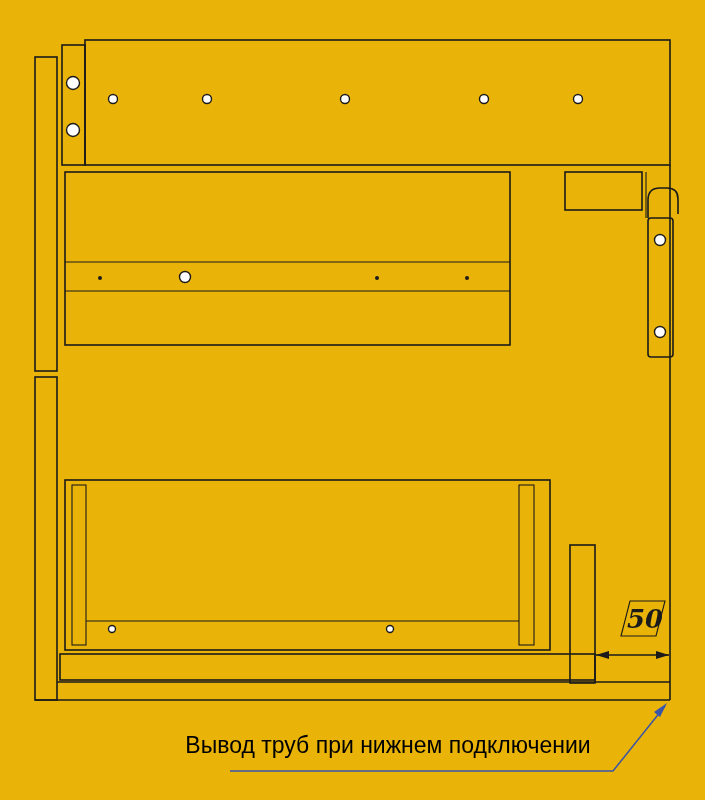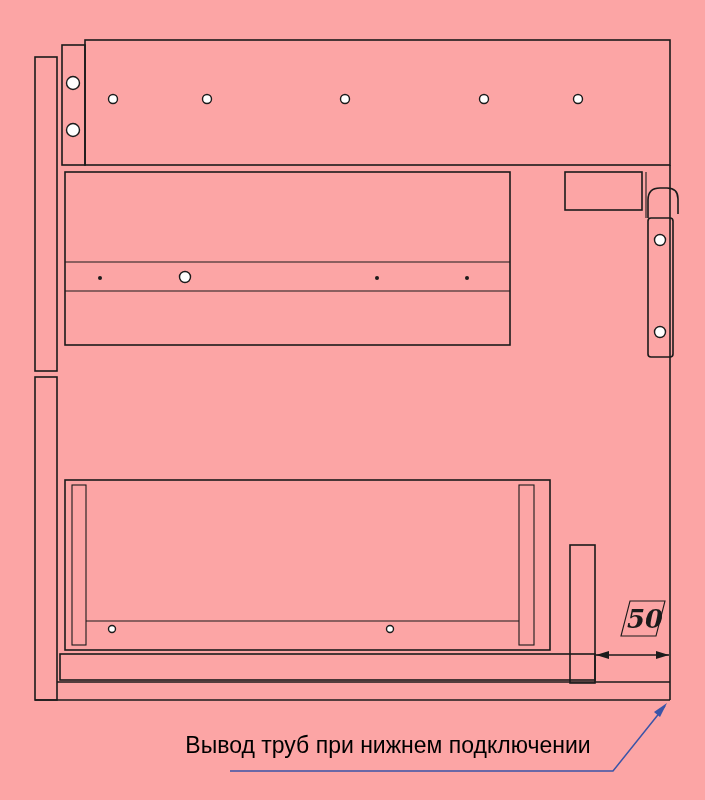--- a/index.html
+++ b/index.html
@@ -4,21 +4,21 @@
 <style>
   html, body {
     margin: 0;
     padding: 0;
     background: #ffffff;
   }
   .canvas {
     position: relative;
     width: 705px;
     height: 800px;
-    background: #fca5a5;
+    background: #eab308;
     overflow: hidden;
   }
   svg { display: block; }
 
   .ln    { stroke: #1b1b1b; fill: none; stroke-width: 1.6; stroke-linejoin: miter; }
   .thin  { stroke: #1b1b1b; fill: none; stroke-width: 1.1; }
   .hole  { stroke: #1b1b1b; fill: #ffffff; stroke-width: 1.4; }
   .dot   { fill: #1b1b1b; stroke: none; }
   .dim-line  { stroke: #1b1b1b; fill: none; stroke-width: 1.3; }
   .dim-arrow { fill: #1b1b1b; stroke: none; }

